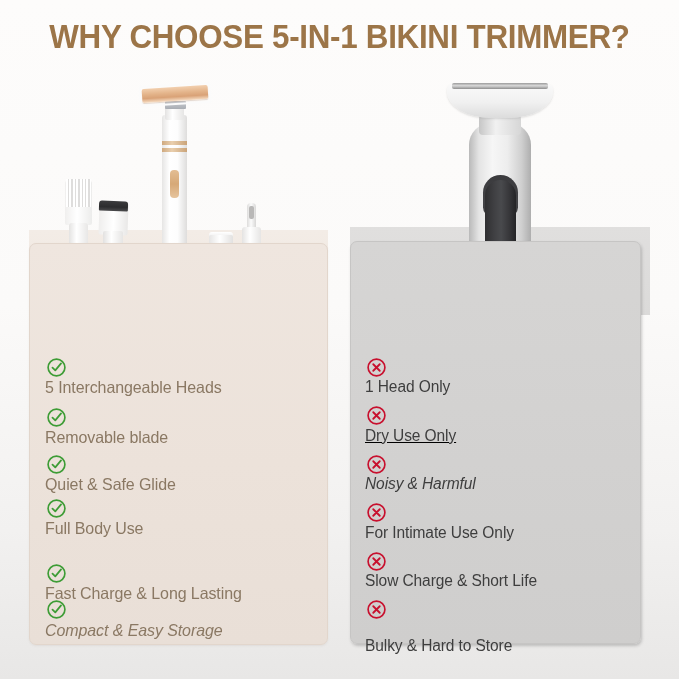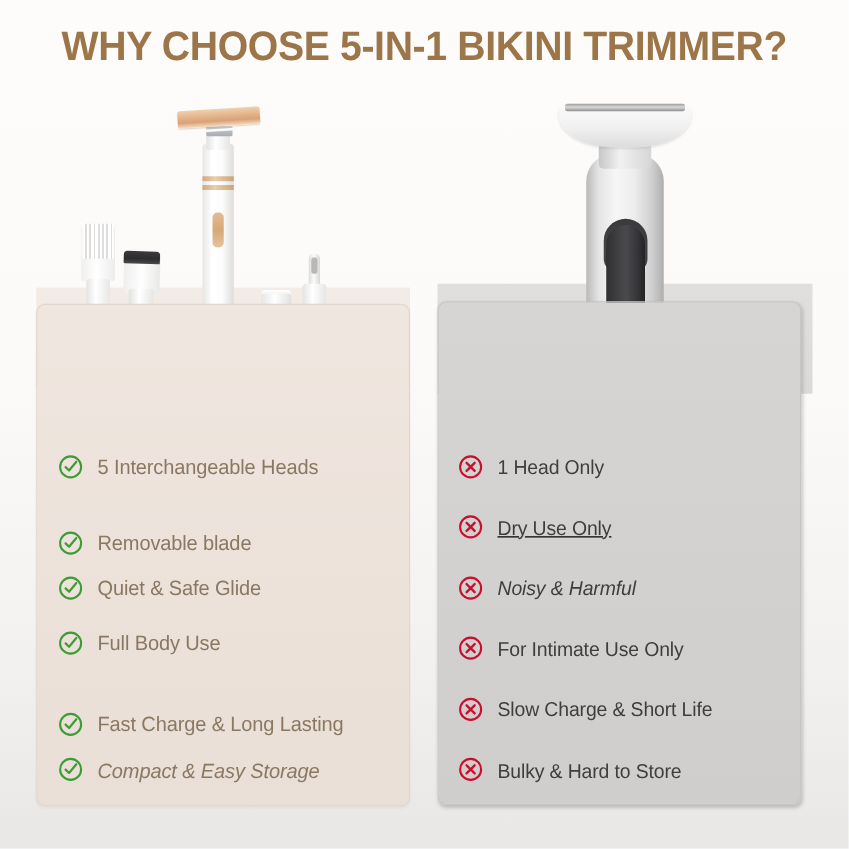--- a/index.html
+++ b/index.html
@@ -71,22 +71,23 @@
     left: 0;
     top: 0;
     width: 100%;
     padding: 0;
     margin: 0;
     list-style: none;
   }
   .feature-row {
     position: absolute;
     display: flex;
-    align-items: flex-end;
+    align-items: flex-start;
     height: 28px;
+    flex-direction: column;
   }
   .feature-left  { left: 15px; }
   .feature-right { left: 14px; }
 
   .icon-wrap {
     width: 22px;
     height: 22px;
     flex: 0 0 22px;
     display: flex;
     align-items: center;
@@ -484,21 +485,21 @@
     <ul class="feature-list" id="left-list">
         <li class="feature-row feature-left" style="top: 112px;">
           <span class="icon-wrap">
             <svg width="21" height="21" viewBox="0 0 24 24">
               <circle cx="12" cy="12" r="9.6" fill="none" stroke="#3d9c35" stroke-width="1.9"></circle>
               <path d="M7.4 12.2 L10.6 15.3 L17.2 7.3" fill="none" stroke="#3d9c35" stroke-width="2" stroke-linecap="round" stroke-linejoin="round"></path>
             </svg>
           </span>
           <span class="feature-text text-pro" style="color: rgb(138, 120, 99);">5 Interchangeable Heads</span>
         </li>
-        <li class="feature-row feature-left" style="top: 173px;">
+        <li class="feature-row feature-left" style="top: 162px;">
           <span class="icon-wrap">
             <svg width="21" height="21" viewBox="0 0 24 24">
               <circle cx="12" cy="12" r="9.6" fill="none" stroke="#3d9c35" stroke-width="1.9"></circle>
               <path d="M7.4 12.2 L10.6 15.3 L17.2 7.3" fill="none" stroke="#3d9c35" stroke-width="2" stroke-linecap="round" stroke-linejoin="round"></path>
             </svg>
           </span>
           <span class="feature-text text-pro" style="color: rgb(138, 120, 99);">Removable blade</span>
         </li>
         <li class="feature-row feature-left" style="top: 209px;">
           <span class="icon-wrap">
@@ -579,21 +580,21 @@
         </li>
         <li class="feature-row feature-right" style="top: 308px;">
           <span class="icon-wrap">
             <svg width="21" height="21" viewBox="0 0 24 24">
               <circle cx="12" cy="12" r="9.6" fill="none" stroke="#c8102e" stroke-width="1.9"></circle>
               <path d="M8.3 8.3 L15.7 15.7 M15.7 8.3 L8.3 15.7" fill="none" stroke="#c8102e" stroke-width="2.1" stroke-linecap="round"></path>
             </svg>
           </span>
           <span class="feature-text text-con" style="color: rgb(62, 62, 62);">Slow Charge &amp; Short Life</span>
         </li>
-        <li class="feature-row feature-right" style="top: 356.5px;">
+        <li class="feature-row feature-right" style="top: 356.5px; gap: 16px;">
           <span class="icon-wrap">
             <svg width="21" height="21" viewBox="0 0 24 24">
               <circle cx="12" cy="12" r="9.6" fill="none" stroke="#c8102e" stroke-width="1.9"></circle>
               <path d="M8.3 8.3 L15.7 15.7 M15.7 8.3 L8.3 15.7" fill="none" stroke="#c8102e" stroke-width="2.1" stroke-linecap="round"></path>
             </svg>
           </span>
           <span class="feature-text text-con" style="color: rgb(62, 62, 62);">Bulky &amp; Hard to Store</span>
         </li>
       </ul>
   </div>

